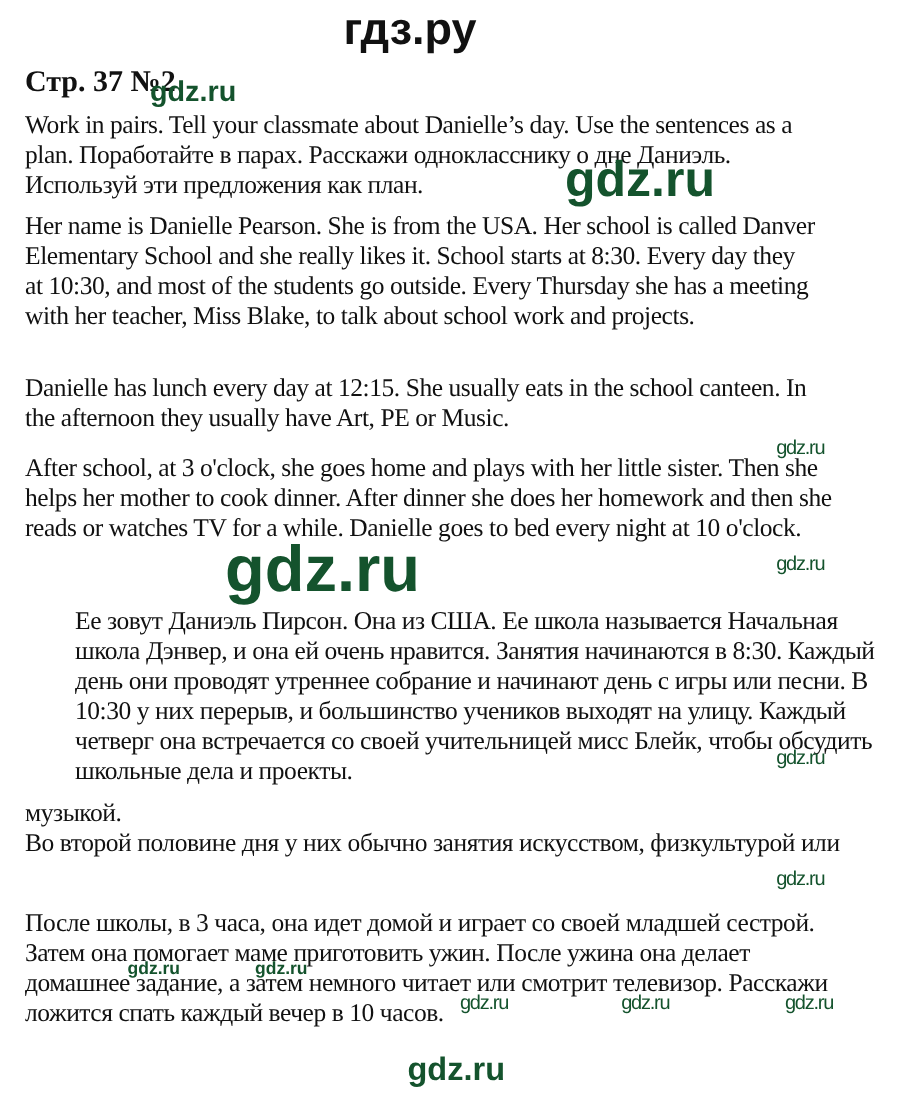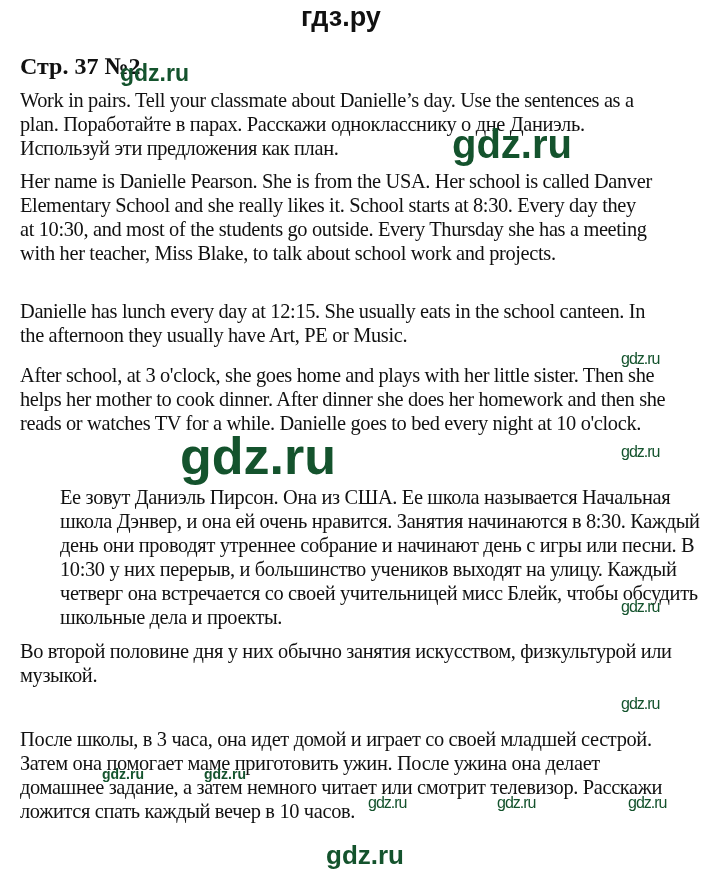--- a/index.html
+++ b/index.html
@@ -1,19 +1,19 @@
 <!DOCTYPE html>
 <html><head>
 <meta charset="utf-8">
 <style>
   html, body { margin: 0; padding: 0; background: #ffffff; }
   body { width: 720px; height: 876px; position: relative; overflow: hidden; color: #111; }
   .header-logo {
-    position: absolute; top: 0; left: 13px; width: 656px; text-align: center;
-    font-family: "Liberation Sans", sans-serif; font-weight: bold; font-size: 27px; top: 2px; color: #111;
+    position: absolute; top: 0; left: 0; width: 656px; text-align: center;
+    font-family: "Liberation Sans", sans-serif; font-weight: bold; font-size: 36px; top: 2px; color: #111;
   }
   .title {
     position: absolute; left: 20px; top: 53px;
     font-family: "Liberation Serif", serif; font-weight: bold; font-size: 24px;
   }
   .para {
     position: absolute; left: 20px; width: 690px;
     font-family: "Liberation Serif", serif; font-size: 20.4px; line-height: 24px;
     letter-spacing: -0.35px;
   }
@@ -59,22 +59,22 @@
 <div class="para" style="top:485px;margin-left:40px;">
   <span class="line">Ее зовут Даниэль Пирсон. Она из США. Ее школа называется Начальная</span>
   <span class="line">школа Дэнвер, и она ей очень нравится. Занятия начинаются в 8:30. Каждый</span>
   <span class="line">день они проводят утреннее собрание и начинают день с игры или песни. В</span>
   <span class="line">10:30 у них перерыв, и большинство учеников выходят на улицу. Каждый</span>
   <span class="line">четверг она встречается со своей учительницей мисс Блейк, чтобы обсудить</span>
   <span class="line">школьные дела и проекты.</span>
 </div>
 
 <div class="para" style="top:639px;">
+  <span class="line">музыкой.</span>
   <span class="line">Во второй половине дня у них обычно занятия искусством, физкультурой или</span>
-  <span class="line">музыкой.</span>
 </div>
 
 <div class="para" style="top:727px;">
   <span class="line">После школы, в 3 часа, она идет домой и играет со своей младшей сестрой.</span>
   <span class="line">Затем она помогает маме приготовить ужин. После ужина она делает</span>
   <span class="line">домашнее задание, а затем немного читает или смотрит телевизор. Расскажи</span>
   <span class="line">ложится спать каждый вечер в 10 часов.</span>
 </div>
 
 <div class="wm" style="left:120px; top:60px; font-size:23px;">gdz.ru</div>

